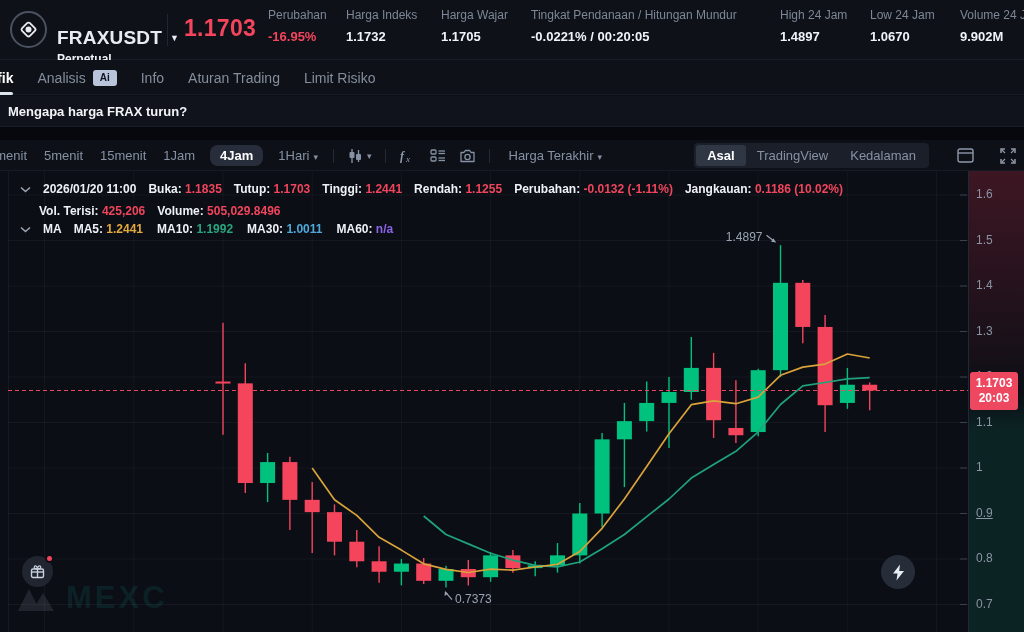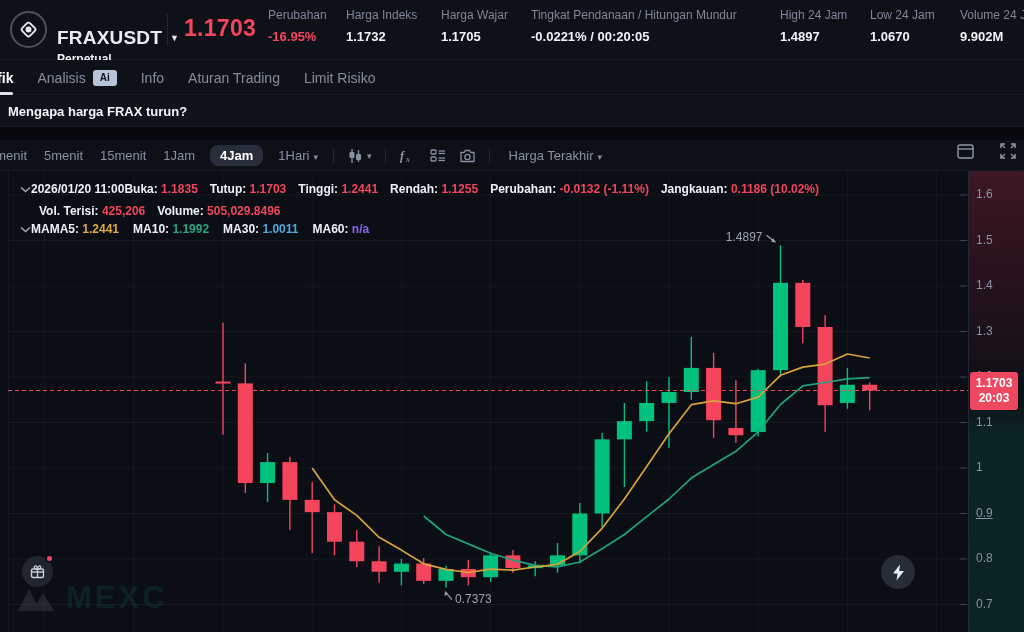--- a/index.html
+++ b/index.html
@@ -50,21 +50,21 @@
   .mode { font-size:13px; color:#8691a3; padding:3px 11px; border-radius:3px; cursor:pointer; white-space:nowrap; }
   .mode.active { background:#303744; color:#fff; font-weight:600; }
 
   
   #chart { position:absolute; left:0; top:171px; width:1024px; height:461px; background:#0b0e15; }
   #pane-border { position:absolute; left:8px; top:0; bottom:0; width:1px; background:#141925; }
   #chart-svg { position:absolute; left:8px; top:0; }
   #watermark { position:absolute; left:16px; bottom:16px; display:flex; align-items:center; gap:10px; opacity:.11; }
   #watermark .wm-text { font-size:31px; font-weight:800; letter-spacing:3px; color:#14b8a6; }
 
-  .legend-row { position:absolute; display:flex; font-size:12px; font-weight:bold; color:#eef1f6; white-space:nowrap; z-index:4; }
+  .legend-row { position:absolute; display:flex; gap:12px; font-size:12px; font-weight:bold; color:#eef1f6; white-space:nowrap; z-index:4; }
   .legend-row .val { color:#f0455c; }
   .legend-row .chev { display:flex; align-items:center; }
   #legend-1 { left:20px; top:11px; }
   #legend-2 { left:39px; top:33px; }
   #legend-ma { left:20px; top:51px; }
 
   
   #price-scale { position:absolute; left:968px; top:0; bottom:0; width:56px; border-left:1px solid #222835; z-index:2;
     background:linear-gradient(180deg, rgba(130,34,54,.42) 0%, rgba(130,34,54,.10) 40%, rgba(130,34,54,0) 47%,
       rgba(13,95,73,0) 48%, rgba(13,95,73,.26) 56%, rgba(11,80,64,.33) 100%);padding-left:9px; }
@@ -203,20 +203,25 @@
         <path d="M2 3.5h3l1.3-2h4.4l1.3 2h3v9H2z" fill="none" stroke="#8691a3" stroke-width="1.3" stroke-linejoin="round"></path>
         <circle cx="8.5" cy="8" r="2.6" fill="none" stroke="#8691a3" stroke-width="1.3"></circle>
       </svg>
     </span>
     <span class="tb-sep"></span>
     <span id="price-source">
       <span>Harga Terakhir</span><span class="caret">▾</span>
     </span>
   </div>
   <div id="tb-right">
+    <div id="mode-switch">
+        <span class="mode active">Asal</span>
+        <span class="mode">TradingView</span>
+        <span class="mode">Kedalaman</span>
+      </div>
     <span class="tb-icon" style="margin-right:26px;">
       <svg width="17" height="15" viewBox="0 0 17 15">
         <rect x="1" y="1" width="15" height="13" rx="2" fill="none" stroke="#8e99aa" stroke-width="1.4"></rect>
         <line x1="1" y1="5" x2="16" y2="5" stroke="#8e99aa" stroke-width="1.4"></line>
       </svg>
     </span>
     <span class="tb-icon">
       <svg width="16" height="16" viewBox="0 0 16 16" stroke="#8e99aa" stroke-width="1.5" fill="none">
         <path d="M1 5V1h4M11 1h4v4M15 11v4h-4M5 15H1v-4"></path>
         <path d="M1.5 1.5l3.5 3.5M14.5 1.5L11 5M14.5 14.5L11 11M1.5 14.5L5 11" stroke-width="1.2"></path>

